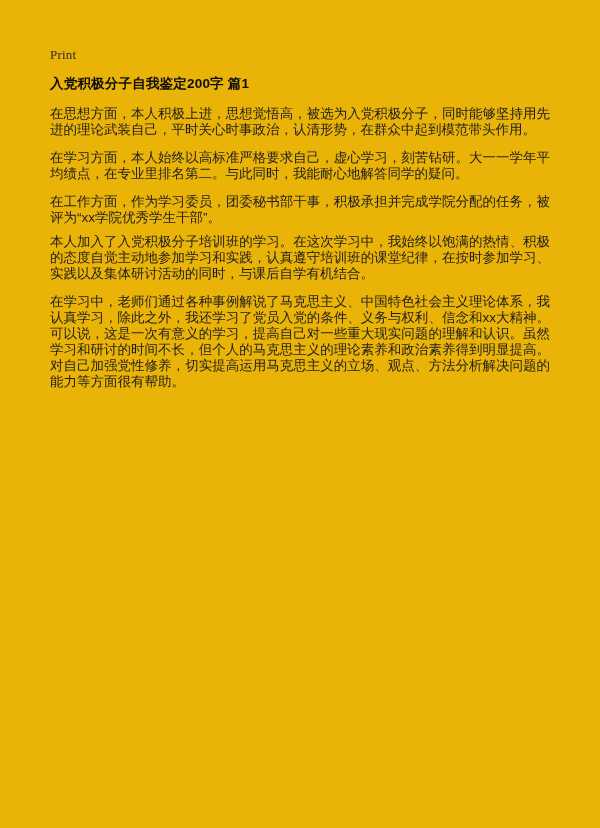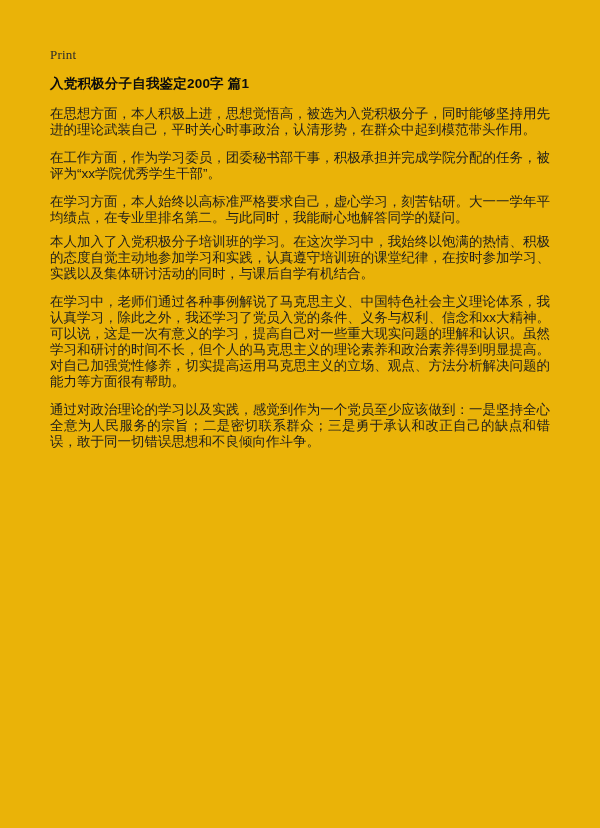--- a/index.html
+++ b/index.html
@@ -118,25 +118,24 @@
     <a class="print-link" href="#">Print</a>
   </div>
 
   <div class="doc">
 
 
 
     <div class="section">
       <h2 class="section-heading">入党积极分子自我鉴定200字 篇1</h2>
       <p class="para">在思想方面，本人积极上进，思想觉悟高，被选为入党积极分子，同时能够坚持用先进的理论武装自己，平时关心时事政治，认清形势，在群众中起到模范带头作用。</p>
+      <p class="para">在学习方面，本人始终以高标准严格要求自己，虚心学习，刻苦钻研。大一一学年平均绩点，在专业里排名第二。与此同时，我能耐心地解答同学的疑问。</p>
       <p class="para">在工作方面，作为学习委员，团委秘书部干事，积极承担并完成学院分配的任务，被评为“xx学院优秀学生干部”。</p>
-      <p class="para">在学习方面，本人始终以高标准严格要求自己，虚心学习，刻苦钻研。大一一学年平均绩点，在专业里排名第二。与此同时，我能耐心地解答同学的疑问。</p>
     </div>
 
     <div class="section">
       <p class="para">本人加入了入党积极分子培训班的学习。在这次学习中，我始终以饱满的热情、积极的态度自觉主动地参加学习和实践，认真遵守培训班的课堂纪律，在按时参加学习、实践以及集体研讨活动的同时，与课后自学有机结合。</p>
       <p class="para">在学习中，老师们通过各种事例解说了马克思主义、中国特色社会主义理论体系，我认真学习，除此之外，我还学习了党员入党的条件、义务与权利、信念和xx大精神。可以说，这是一次有意义的学习，提高自己对一些重大现实问题的理解和认识。虽然学习和研讨的时间不长，但个人的马克思主义的理论素养和政治素养得到明显提高。对自己加强党性修养，切实提高运用马克思主义的立场、观点、方法分析解决问题的能力等方面很有帮助。</p>
-      <p class="para">通过对政治理论的学习以及实践，感觉到作为一个党员至少应该做到：一是坚持全心全意为人民服务的宗旨；二是密切联系群众；三是勇于承认和改正自己的缺点和错误，敢于同一切错误思想和不良倾向作斗争。</p>
     </div>
 
 
   </div>
 </div>
 
 </body></html>

